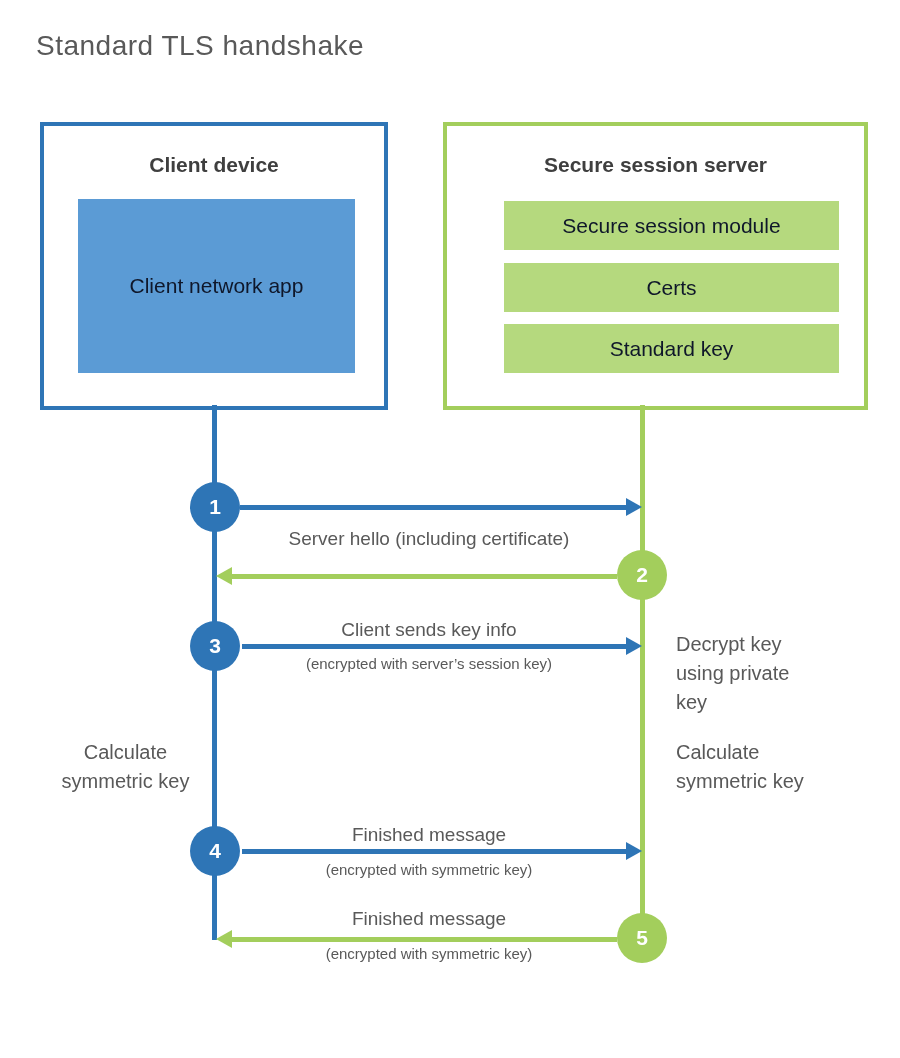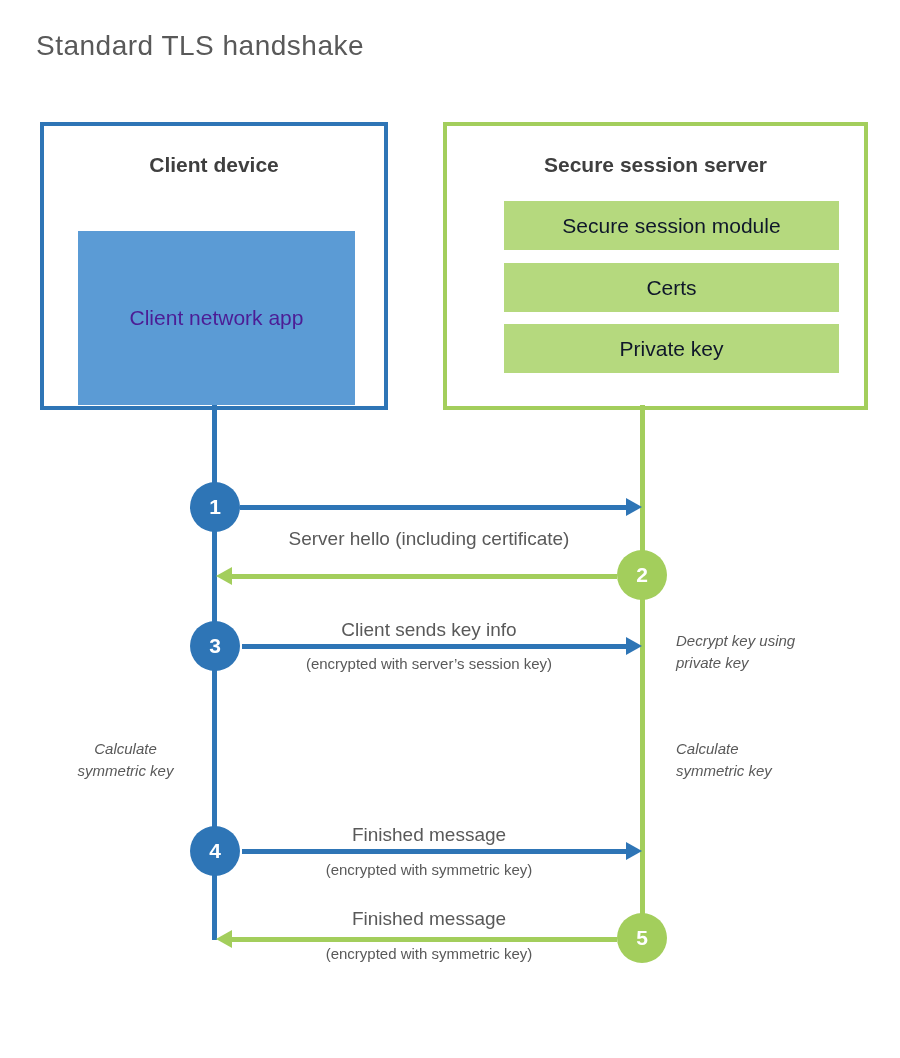--- a/index.html
+++ b/index.html
@@ -20,23 +20,23 @@
   
   .actor-box { position: absolute; top: 122px; height: 288px; border: 4px solid; background: #fff; }
   .client-box { left: 40px;  width: 348px; border-color: var(--blue); }
   .server-box { left: 443px; width: 425px; border-color: var(--green); padding-left: 46px; }
   .actor-title {
     position: absolute; left: 0; right: 0; top: 27px;
     text-align: center; font-size: 21px; font-weight: bold; color: var(--heading);
   }
   .client-app {
     position: absolute; left: 34px; top: 73px; width: 277px; height: 174px;
-    background: var(--blue-fill); color: #4c1d95;
+    background: var(--blue-fill); color: #0f172a;
     display: flex; align-items: center; justify-content: center;
-    font-size: 21px; text-align: left; margin-top: 32px;
+    font-size: 21px; text-align: left;
   }
   .client-app span { display: inline-block; max-width: 190px; line-height: 1.35; }
   .server-bar {
     position: absolute; left: 41px; width: 335px; height: 49px;
     background: var(--green-fill); color: #0f172a;
     display: flex; align-items: center; justify-content: center;
     font-size: 21px;
     margin-left: 16px;
   }
   .bar-0 { top: 75px; }
@@ -89,21 +89,21 @@
     text-align: center; font-size: 15px; color: var(--text);
   }
   .label-1 { top: 478px; }
   .label-2 { top: 528px; }
   .label-3 { top: 619px; }  .sub-3 { top: 655px; }
   .label-4 { top: 824px; }  .sub-4 { top: 861px; }
   .label-5 { top: 908px; }  .sub-5 { top: 945px; }
 
   
   .side-note {
-    position: absolute; font-size: 15px; color: var(--text); line-height: 1.45; font-style: italic;
+    position: absolute; font-size: 20px; color: var(--text); line-height: 1.45;
   }
   .note-decrypt    { left: 676px; top: 630px; width: 135px; text-align: left; }
   .note-calc-left  { left: 58px;  top: 738px; width: 135px; text-align: center; }
   .note-calc-right { left: 676px; top: 738px; width: 135px; text-align: left; }
 </style>
 </head>
 <body>
 
 <div class="stage">
 
@@ -118,21 +118,21 @@
 
   <div class="actor-box server-box">
     <div class="actor-title">Secure session server</div>
     <div class="server-bar bar-0">
       <span>Secure session module</span>
     </div>
     <div class="server-bar bar-1">
       <span>Certs</span>
     </div>
     <div class="server-bar bar-2">
-      <span>Private key</span>
+      <span>Standard key</span>
     </div>
   </div>
 
   <div class="lifeline client-line"></div>
   <div class="lifeline server-line"></div>
 
   <div class="arrow right arrow-1">
     <div class="shaft"></div>
     <div class="head"></div>
   </div>

